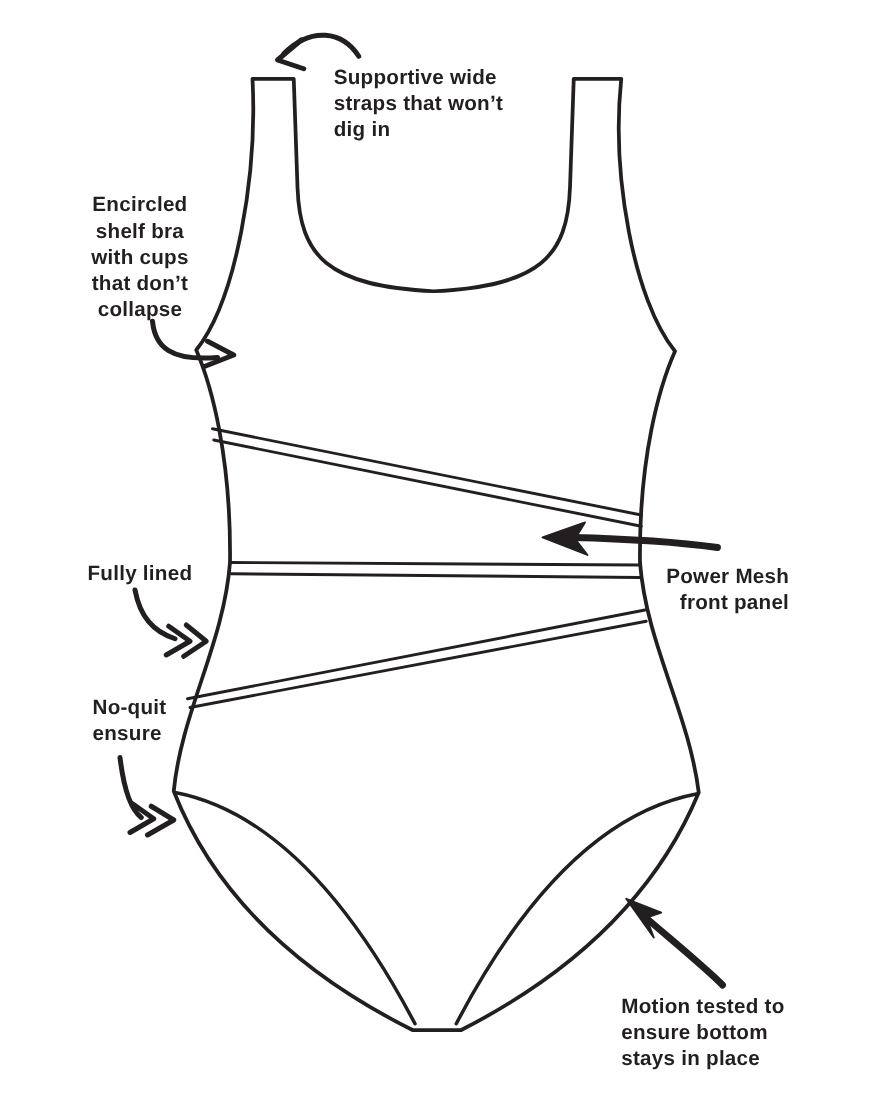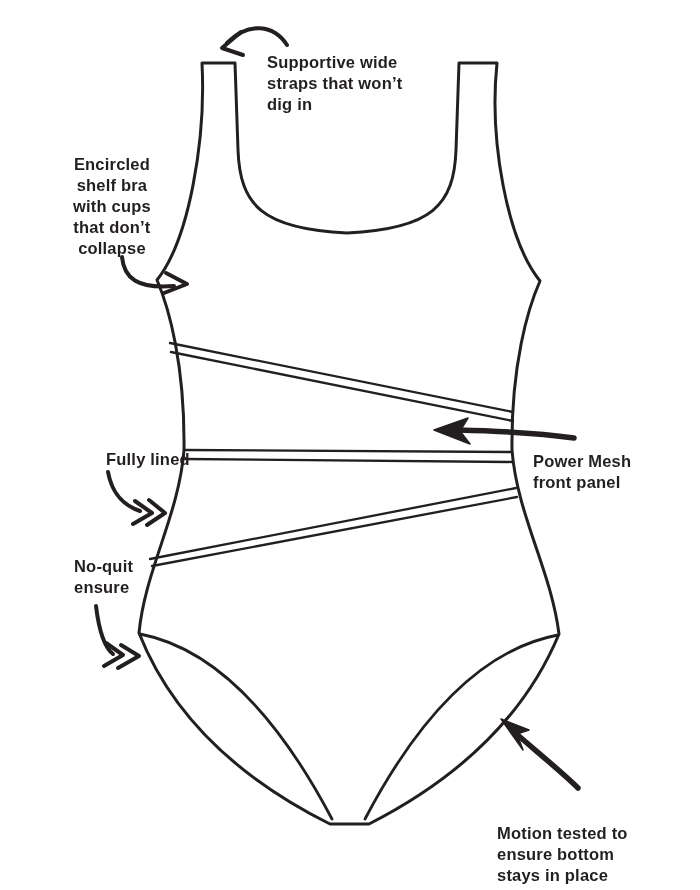--- a/index.html
+++ b/index.html
@@ -17,24 +17,24 @@
     position:absolute;
     color:var(--ink);
     font-size:16.5px;
     line-height:21px;
     font-weight:700;
     letter-spacing:.2px;
     white-space:pre-line;
   }
   .callout-straps      { left:267px; top:52px;  }
   .callout-shelf-bra   { left:73px;  top:154px;text-align:center; }
-  .callout-fully-lined { left:70px;  top:449px;margin-left:36px; }
+  .callout-fully-lined { left:70px;  top:449px; }
   .callout-elastic     { left:74px;  top:556px; }
-  .callout-power-mesh  { left:533px; top:451px; }
-  .callout-motion      { left:497px; top:795px;margin-top:28px; }
+  .callout-power-mesh  { left:533px; top:451px;text-align:right; }
+  .callout-motion      { left:497px; top:795px; }
   .stroke  { fill:none; stroke:var(--ink); stroke-linecap:round; stroke-linejoin:round; }
   .outline { stroke-width:3; }
   .seam    { stroke-width:2.3; }
   .legseam { stroke-width:2.8; }
   .arrow   { stroke-width:4; }
   .arrow-thick { stroke-width:5.5; }
   .arrowhead-fill { fill:var(--ink); stroke:var(--ink); stroke-width:1.5; stroke-linejoin:round; }
 </style>
 </head>
 <body>

